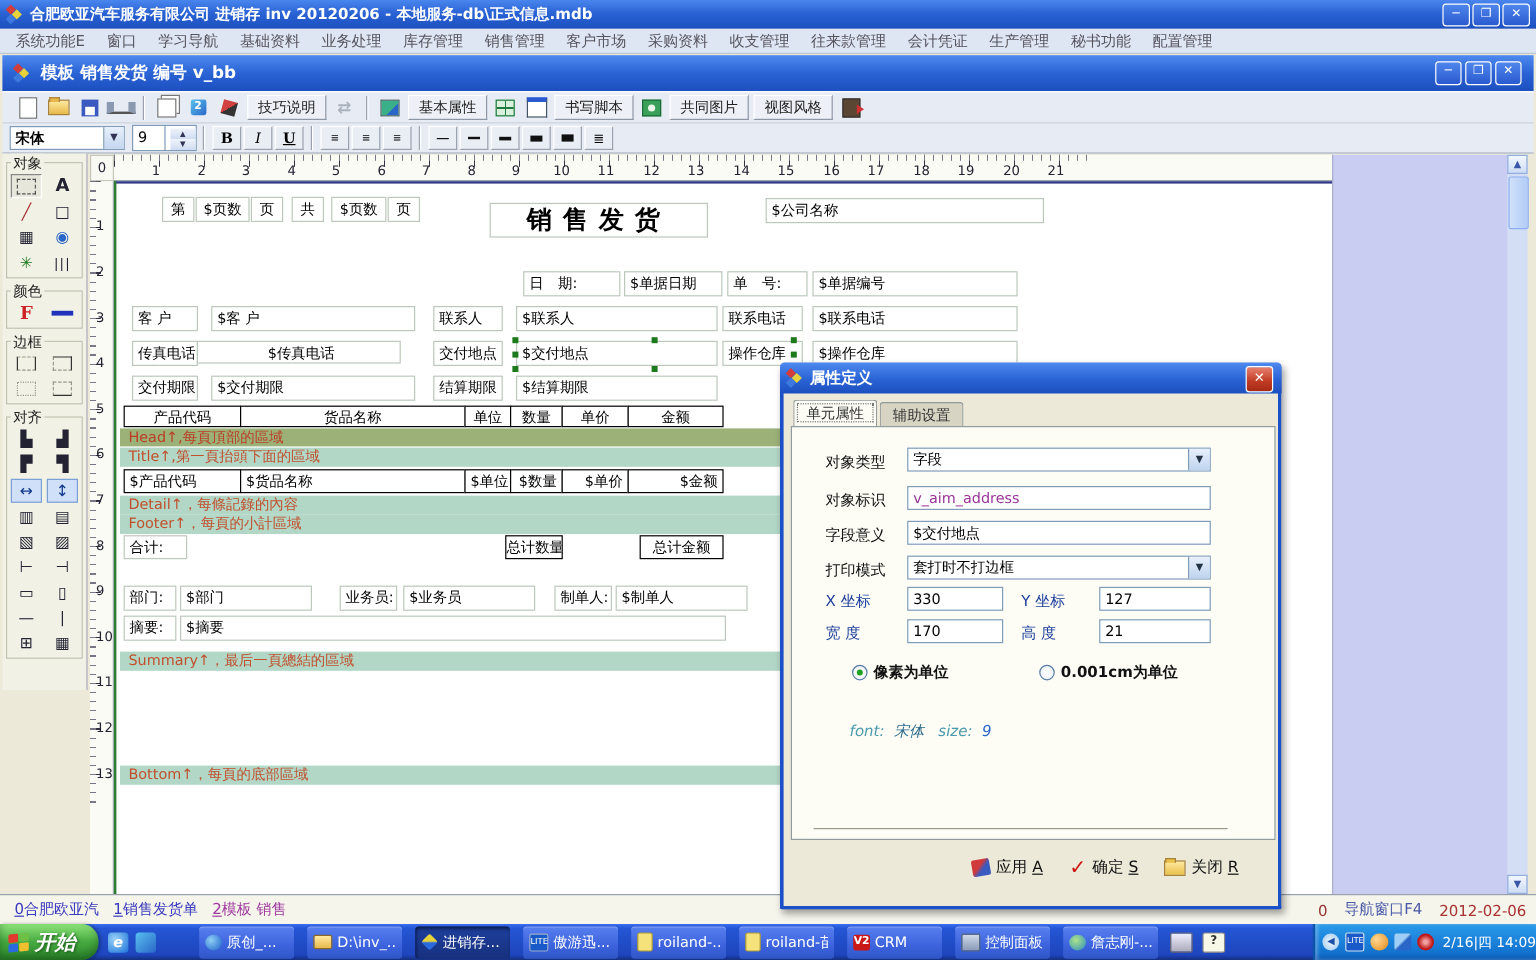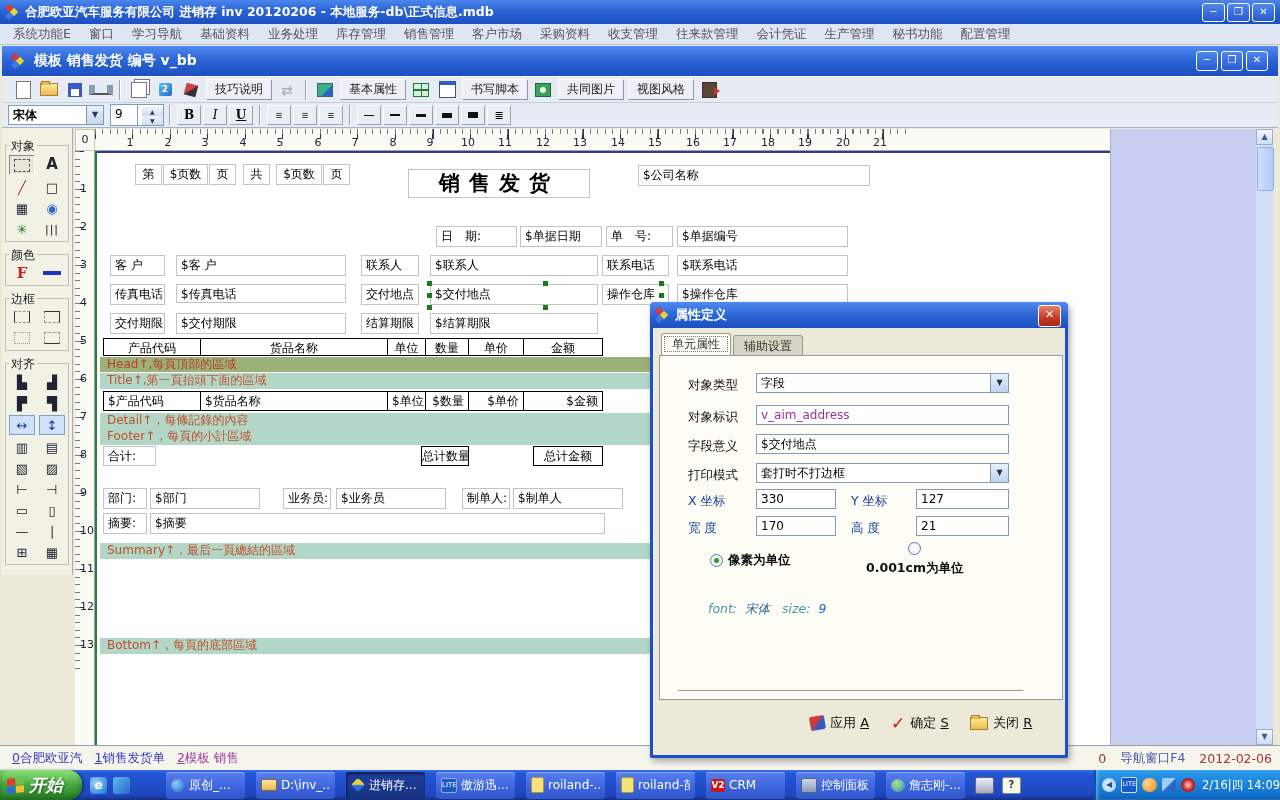--- a/index.html
+++ b/index.html
@@ -66,21 +66,21 @@
   .spin i{flex:1;font-style:normal;font-size:6px;text-align:center;line-height:9px;color:#335;background:linear-gradient(#eef3fb,#cfdcf0);}
   .fbtn{width:24px;height:20px;margin:0 1px;display:flex;align-items:center;justify-content:center;
     background:#e9edf4;border:1px solid;border-color:#fff #9aa2b0 #9aa2b0 #fff;font-size:12px;}
   .fbtn b{font-family:"DejaVu Serif",serif;}
   .fbtn i{font-family:"DejaVu Serif",serif;}
   .fbtn u{font-family:"DejaVu Serif",serif;font-weight:bold;}
   .hline{background:#111;}
   
   .left-panel{position:absolute;left:2px;top:128px;width:71px;height:447px;background:#f1f1e6;
     border-right:1px solid #aab;box-sizing:border-box;padding-top:5px;}
-  .grp{margin:12px 3px 10px;border:1px solid #c3c3b2;position:relative;padding:9px 1px 3px;}
+  .grp{margin:2px 3px 10px;border:1px solid #c3c3b2;position:relative;padding:9px 1px 3px;}
   .glab{position:absolute;top:-8px;left:3px;background:#f1f1e6;padding:0 2px;font-size:12px;color:#222;}
   .gicons{display:grid;grid-template-columns:1fr 1fr;justify-items:center;row-gap:3px;}
   .gi{width:24px;height:18px;display:flex;align-items:center;justify-content:center;font-size:13px;color:#223;}
   .gi.pressed{border:1px solid;border-color:#888 #fff #fff #888;background:#e6e6da;}
   .gi.blue{background:#cfe0f8;border:1px solid #7aa0d4;color:#123a8c;}
   .sel-tool{width:14px;height:11px;border:1px dashed #555;}
   .color-f{color:#c22;font-family:"DejaVu Serif",serif;font-weight:bold;font-size:15px;}
   .blue-dash{width:18px;height:4px;background:#2233bb;}
   .bx{width:16px;height:12px;border:1px dashed #9a9a8a;box-sizing:border-box;}
   .bx.b1{border-left:1px solid #333;border-right:1px solid #333;}
@@ -513,21 +513,21 @@
     <div class="fb l" style="left: 520px; top: 226px; width: 82px; height: 21px;">$单据日期</div>
     <div class="fb l" style="left: 606px; top: 226px; width: 67px; height: 21px;">单　号:</div>
     <div class="fb l" style="left: 677px; top: 226px; width: 171px; height: 21px;">$单据编号</div>
     <div class="fb l" style="left: 110px; top: 255px; width: 55px; height: 21px;">客 户</div>
     <div class="fb l" style="left: 176px; top: 255px; width: 170px; height: 21px;">$客 户</div>
     <div class="fb l" style="left: 361px; top: 255px; width: 58px; height: 21px;">联系人</div>
     <div class="fb l" style="left: 430px; top: 255px; width: 168px; height: 21px;">$联系人</div>
     <div class="fb l" style="left: 602px; top: 255px; width: 67px; height: 21px;">联系电话</div>
     <div class="fb l" style="left: 677px; top: 255px; width: 171px; height: 21px;">$联系电话</div>
     <div class="fb l" style="left: 110px; top: 284px; width: 55px; height: 21px;">传真电话</div>
-    <div class="fb l" style="left: 176px; top: 284px; width: 170px; height: 19px;">$传真电话</div>
+    <div class="fb l" style="left: 164px; top: 284px; width: 170px; height: 19px; text-align: center;">$传真电话</div>
     <div class="fb l" style="left: 361px; top: 284px; width: 58px; height: 21px;">交付地点</div>
     <div class="fb l" style="left: 430px; top: 284px; width: 168px; height: 21px;">$交付地点</div>
     <div class="fb l" style="left: 602px; top: 284px; width: 67px; height: 21px;">操作仓库</div>
     <div class="fb l" style="left: 677px; top: 284px; width: 171px; height: 21px;">$操作仓库</div>
     <div class="fb l" style="left: 110px; top: 313px; width: 55px; height: 21px;">交付期限</div>
     <div class="fb l" style="left: 176px; top: 313px; width: 170px; height: 21px;">$交付期限</div>
     <div class="fb l" style="left: 361px; top: 313px; width: 58px; height: 21px;">结算期限</div>
     <div class="fb l" style="left: 430px; top: 313px; width: 168px; height: 21px;">$结算期限</div>
     <div class="fb b ac" style="left: 103px; top: 338px; width: 98px; height: 18px;">产品代码</div>
     <div class="fb b ac" style="left: 200px; top: 338px; width: 188px; height: 18px;">货品名称</div>
@@ -619,21 +619,21 @@
   </div>
   <span class="dlabel blue" style="left:198px;top:218px;">高 度</span>
   <div class="dinput" style="left:263px;top:214px;width:93px;">
     <span>21</span>
   </div>
 
   <span class="dradio" style="left:57px;top:250px;">
     <span class="rdot on"></span>
     <span>像素为单位</span>
   </span>
-  <span class="dradio" style="left:213px;top:240px;flex-direction:column;">
+  <span class="dradio" style="left:213px;top:250px;">
     <span class="rdot"></span>
     <span>0.001cm为单位</span>
   </span>
 
   <span class="dhint" style="left:55px;top:299px;">
     <span>font:</span>&nbsp;
     <span style="color:#2a6a8a;">宋体</span>&nbsp;&nbsp;
     <span>size:</span>&nbsp;
     <span style="color:#2a66c8;">9</span>
   </span>

